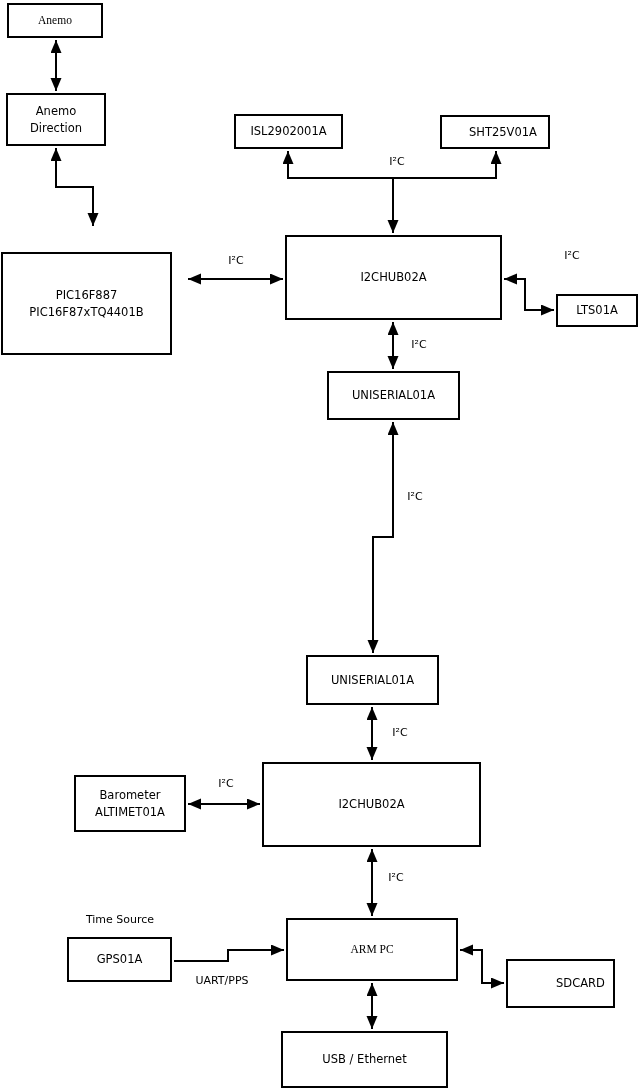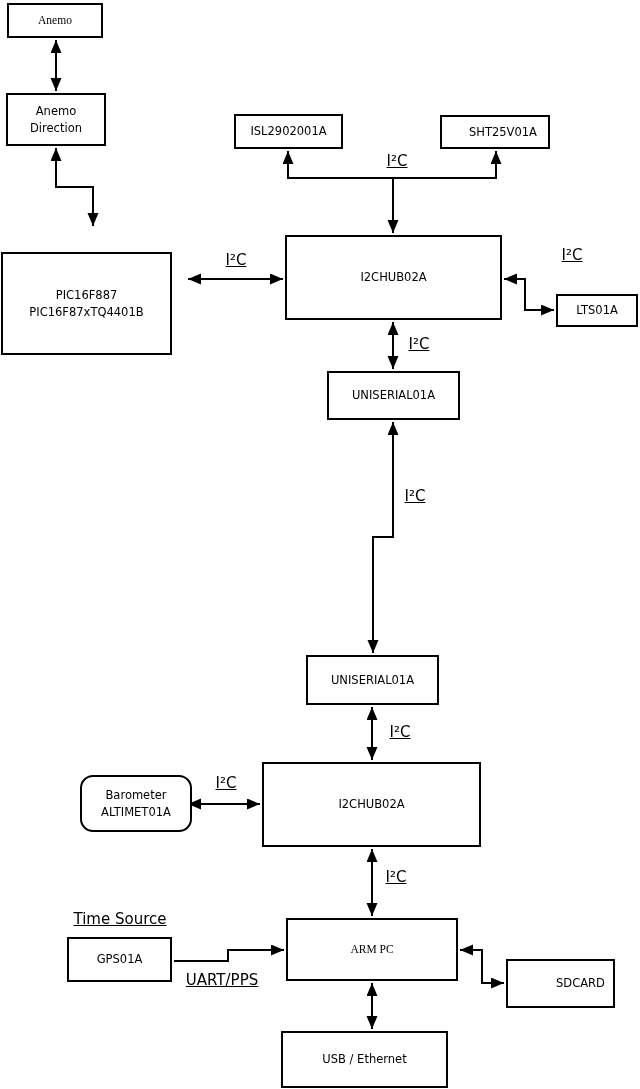--- a/index.html
+++ b/index.html
@@ -31,36 +31,35 @@
     align-items: center;
     justify-content: center;
     text-align: center;
     font-size: 11.5px;
     line-height: 1.4;
     white-space: nowrap;
   }
   .edge-label {
     position: absolute;
     transform: translate(-50%, -50%);
-    font-size: 15px;
+    font-size: 11px;
     white-space: nowrap;
     background: transparent;
-    text-decoration: underline;
   }
   
   .n-anemo        { left: 7px;   top: 3px;    width: 96px;  height: 35px; font-family: Liberation Serif, serif; }
   .n-wind         { left: 6px;   top: 93px;   width: 100px; height: 53px; }
   .n-pic          { left: 1px;   top: 228px;  width: 171px; height: 103px; margin-top: 24px; }
   .n-isl          { left: 234px; top: 114px;  width: 109px; height: 35px; }
   .n-sht          { left: 440px; top: 115px;  width: 110px; height: 34px; padding-left: 16px; }
   .n-hub1         { left: 285px; top: 235px;  width: 217px; height: 85px; }
   .n-lts          { left: 556px; top: 294px;  width: 82px;  height: 33px; }
   .n-uni1         { left: 327px; top: 371px;  width: 133px; height: 49px; }
   .n-uni2         { left: 306px; top: 655px;  width: 133px; height: 50px; }
-  .n-baro         { left: 80px;  top: 775px;  width: 112px; height: 57px; border-radius: 13px; }
+  .n-baro         { left: 74px;  top: 775px;  width: 112px; height: 57px; }
   .n-hub2         { left: 262px; top: 762px;  width: 219px; height: 85px; }
   .n-arm          { left: 286px; top: 918px;  width: 172px; height: 63px; font-family: Liberation Serif, serif; }
   .n-gps          { left: 67px;  top: 937px;  width: 105px; height: 45px; }
   .n-sd           { left: 506px; top: 959px;  width: 109px; height: 49px; padding-left: 40px; }
   .n-usb          { left: 281px; top: 1031px; width: 167px; height: 57px; }
   
   .l-i2c-branch   { left: 397px; top: 161px; }
   .l-i2c-pic      { left: 236px; top: 260px; }
   .l-i2c-lts      { left: 572px; top: 255px; }
   .l-i2c-hub1uni1 { left: 419px; top: 344px; }

